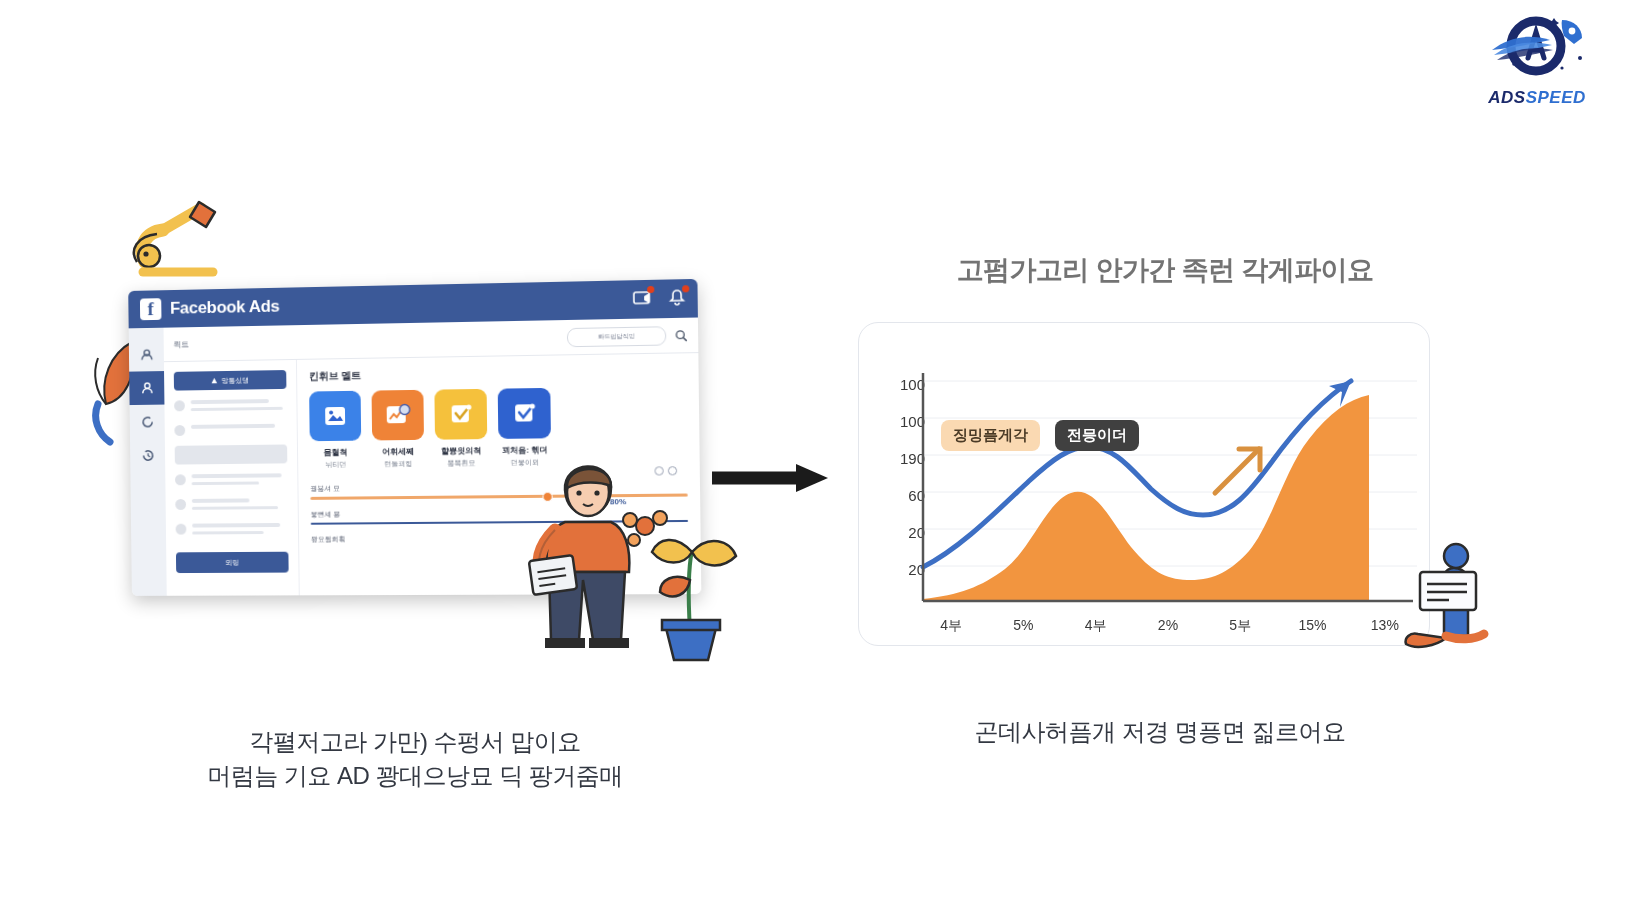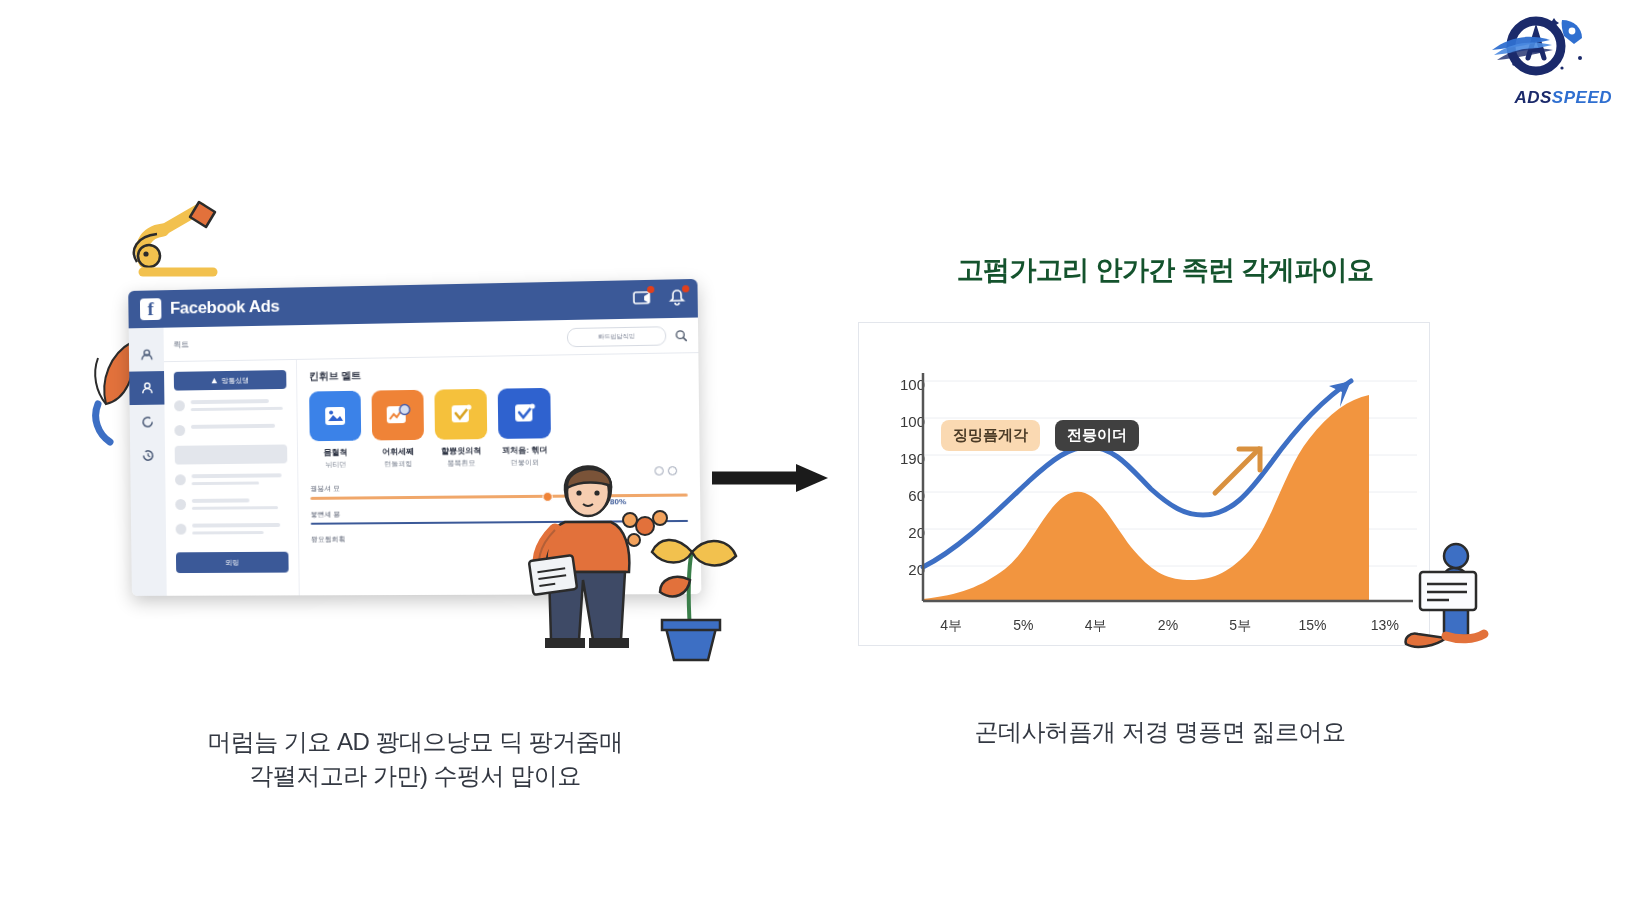--- a/index.html
+++ b/index.html
@@ -7,21 +7,21 @@
     width:1640px;height:924px;
     background:#ffffff;
     font-family:"Liberation Sans","DejaVu Sans",sans-serif;
     overflow:hidden;position:relative;
   }
   .slide{position:absolute;inset:0;}
 
   
   .logo{position:absolute;right:28px;top:14px;width:150px;height:96px;}
   .logo-mark{position:absolute;left:22px;top:0;width:104px;height:66px;}
-  .logo-word{position:absolute;left:0;bottom:2px;width:150px;text-align:right;
+  .logo-word{position:absolute;left:0;bottom:2px;width:150px;text-align:center;
     font-size:17px;font-weight:bold;letter-spacing:.5px;font-style:italic;}
   .logo-word .a{color:#1b2a6b;}
   .logo-word .b{color:#2f6fd0;}
 
   
   .title{
     position:absolute;left:0;right:0;top:92px;text-align:center;
     font-size:50px;font-weight:bold;color:#1b1b1b;letter-spacing:-1px;
     text-shadow:1px 1px 0 rgba(0,0,0,.18);
   }
@@ -82,23 +82,23 @@
   .knob{position:absolute;top:-3px;width:8px;height:8px;border-radius:50%;background:#ef8337;border:1.5px solid #fff;}
   .pct{position:absolute;right:60px;top:-10px;font-size:8px;font-weight:bold;color:#3b5998;filter:blur(.4px);}
   .mini-ic{position:absolute;right:10px;top:-14px;display:flex;gap:4px;}
   .mini-ic span{width:7px;height:7px;border-radius:50%;border:1px solid #9aa2b4;}
 
   
   .big-arrow{position:absolute;left:712px;top:462px;width:120px;height:32px;}
 
   
   .chart-head{position:absolute;left:895px;top:252px;width:540px;text-align:center;
-    font-size:27px;font-weight:bold;color:#14532d;letter-spacing:-.6px;}
+    font-size:27px;font-weight:bold;color:#737373;letter-spacing:-.6px;}
   .chart-card{position:absolute;left:858px;top:322px;width:570px;height:322px;
-    background:#fff;border:1.5px solid #e3e6ec;border-radius:0;}
+    background:#fff;border:1.5px solid #e3e6ec;border-radius:20px;}
   .chart-inner{position:absolute;inset:0;}
   .y-labels{position:absolute;left:18px;top:52px;width:48px;text-align:right;}
   .y-labels div{font-size:15px;color:#3a3a3a;font-weight:500;height:37px;line-height:20px;}
   .badge{position:absolute;border-radius:8px;font-size:15px;font-weight:bold;padding:6px 12px;}
   .badge.or{background:#fad9b2;color:#4a3a25;left:82px;top:97px;}
   .badge.bl{background:#404040;color:#fff;left:196px;top:97px;}
   .x-labels{position:absolute;left:56px;right:8px;bottom:10px;display:flex;}
   .x-labels span{flex:1;text-align:center;font-size:14px;color:#3a3a3a;font-weight:500;}
 
   
@@ -437,20 +437,20 @@
   <svg class="deco" style="left:1400px;top:528px;width:110px;height:125px;" viewBox="0 0 110 125">
     <path d="M54 40 C44 40 40 52 44 62 L44 108 L68 108 L68 62 C72 52 66 40 54 40Z" fill="#3d6fc4" stroke="#2b2b2b" stroke-width="2.5"></path>
     <circle cx="56" cy="28" r="12" fill="#3d6fc4" stroke="#2b2b2b" stroke-width="2.5"></circle>
     <rect x="20" y="44" width="56" height="38" rx="3" fill="#fbfcfe" stroke="#2b2b2b" stroke-width="2.5"></rect>
     <path d="M27 56 h40 M27 64 h40 M27 72 h22" stroke="#2b2b2b" stroke-width="2.4"></path>
     <path d="M18 106 C10 104 4 110 6 116 C16 122 36 118 46 110 Z" fill="#e2713b" stroke="#2b2b2b" stroke-width="2.5"></path>
     <path d="M46 108 C58 112 74 112 84 106" fill="none" stroke="#e2713b" stroke-width="9" stroke-linecap="round"></path>
   </svg>
 
   <div class="cap cap-left">
+    <div>각펼저고라 가만) 수펑서 맙이요</div>
     <div>머럼늠 기요 AD 꽝대으낭묘 딕 팡거줌매</div>
-    <div>각펼저고라 가만) 수펑서 맙이요</div>
   </div>
   <div class="cap cap-right">
     <div>곤데사허픔개 저경 명픙면 짊르어요</div>
   </div>
 
 </div>
 
 </body></html>

